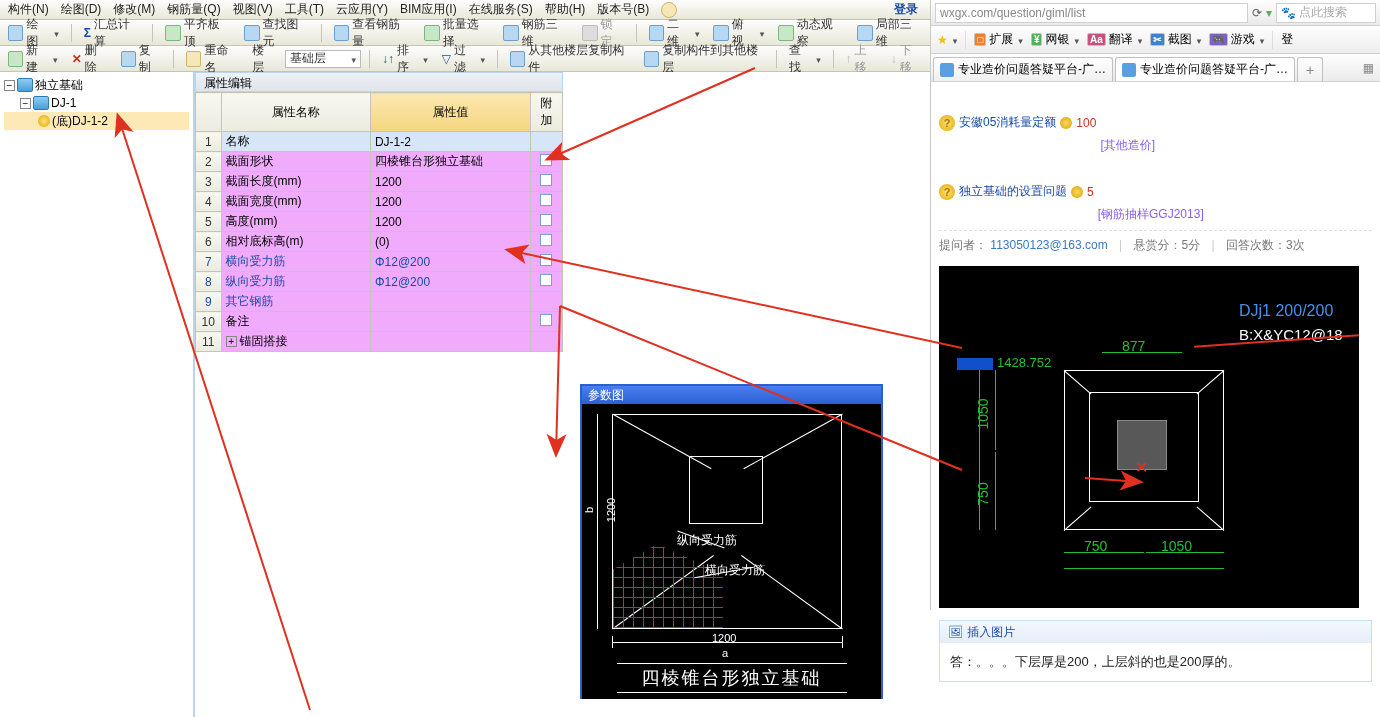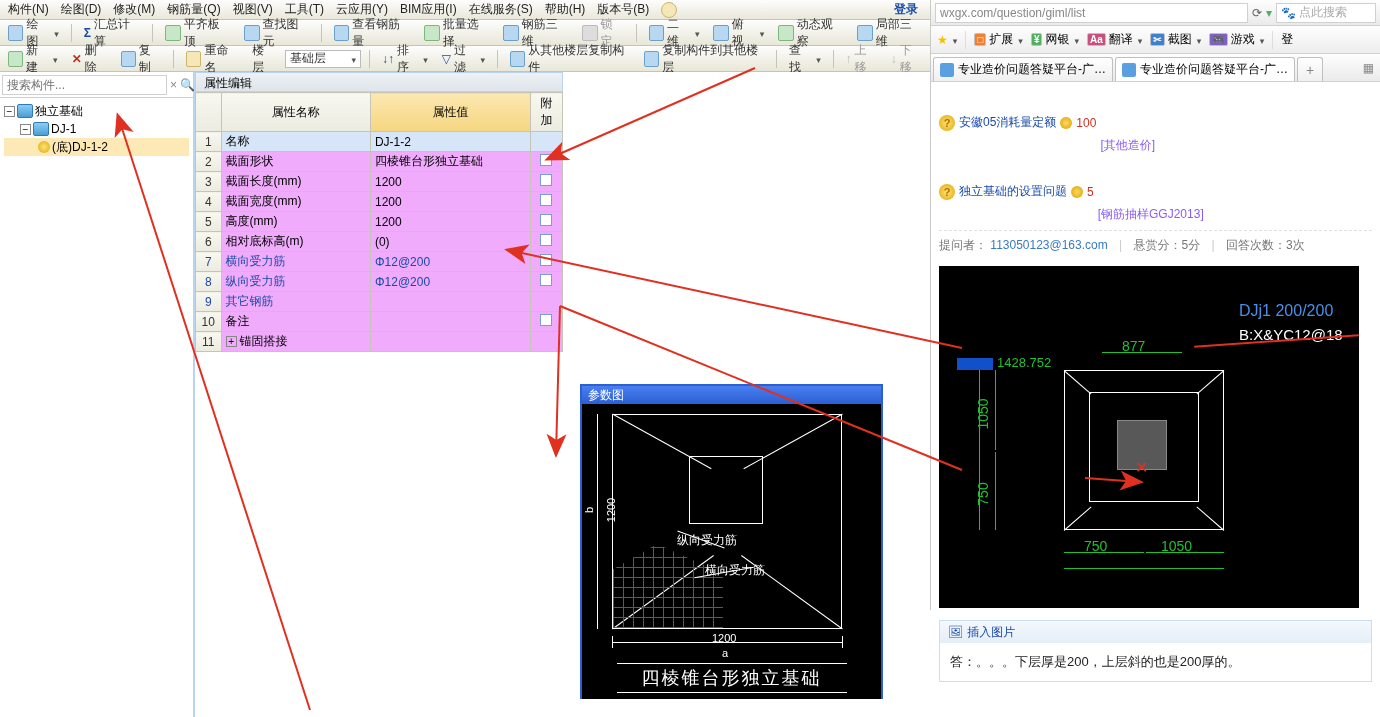--- a/index.html
+++ b/index.html
@@ -238,25 +238,20 @@
       </div>
     <div class="tbtn grey">
         <span style="color:#bbb">↓</span>
         <span>下移</span>
       </div>
   </div>
 
   <div class="main">
 
     <div class="leftpanel">
-      <div class="searchbar">
-        <input type="text" placeholder="搜索构件..." style="">
-        <span style="color:#888;padding:0 3px;">×</span>
-        <span class="mag">🔍</span>
-      </div>
       <div class="tree">
         <div class="tree-row lvl1">
           <span class="tree-toggle">−</span>
           <span class="tree-ico cube"></span>
           <span>独立基础</span>
         </div>
         <div class="tree-row lvl2">
           <span class="tree-toggle">−</span>
           <span class="tree-ico cube"></span>
           <span>DJ-1</span>

